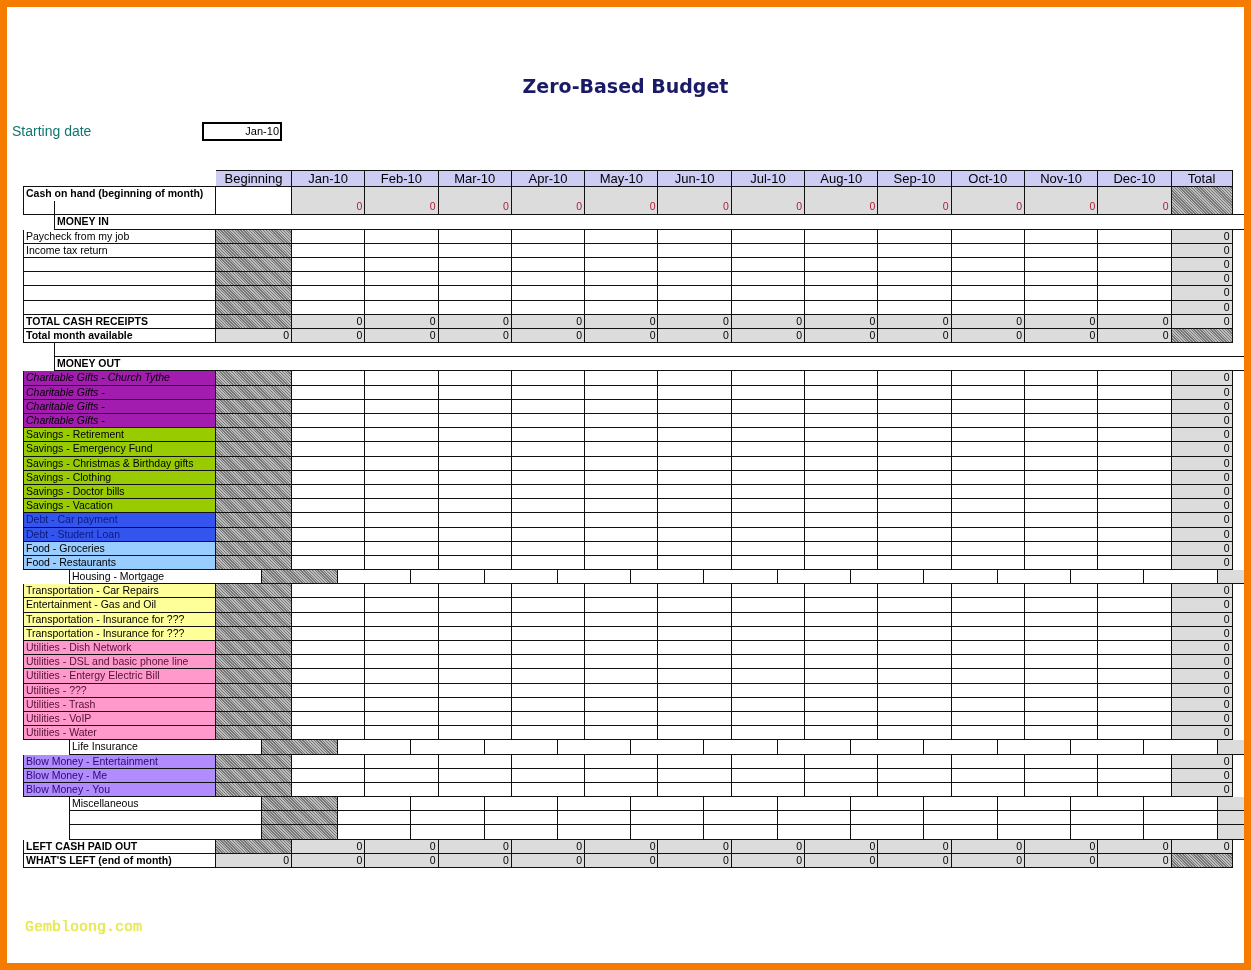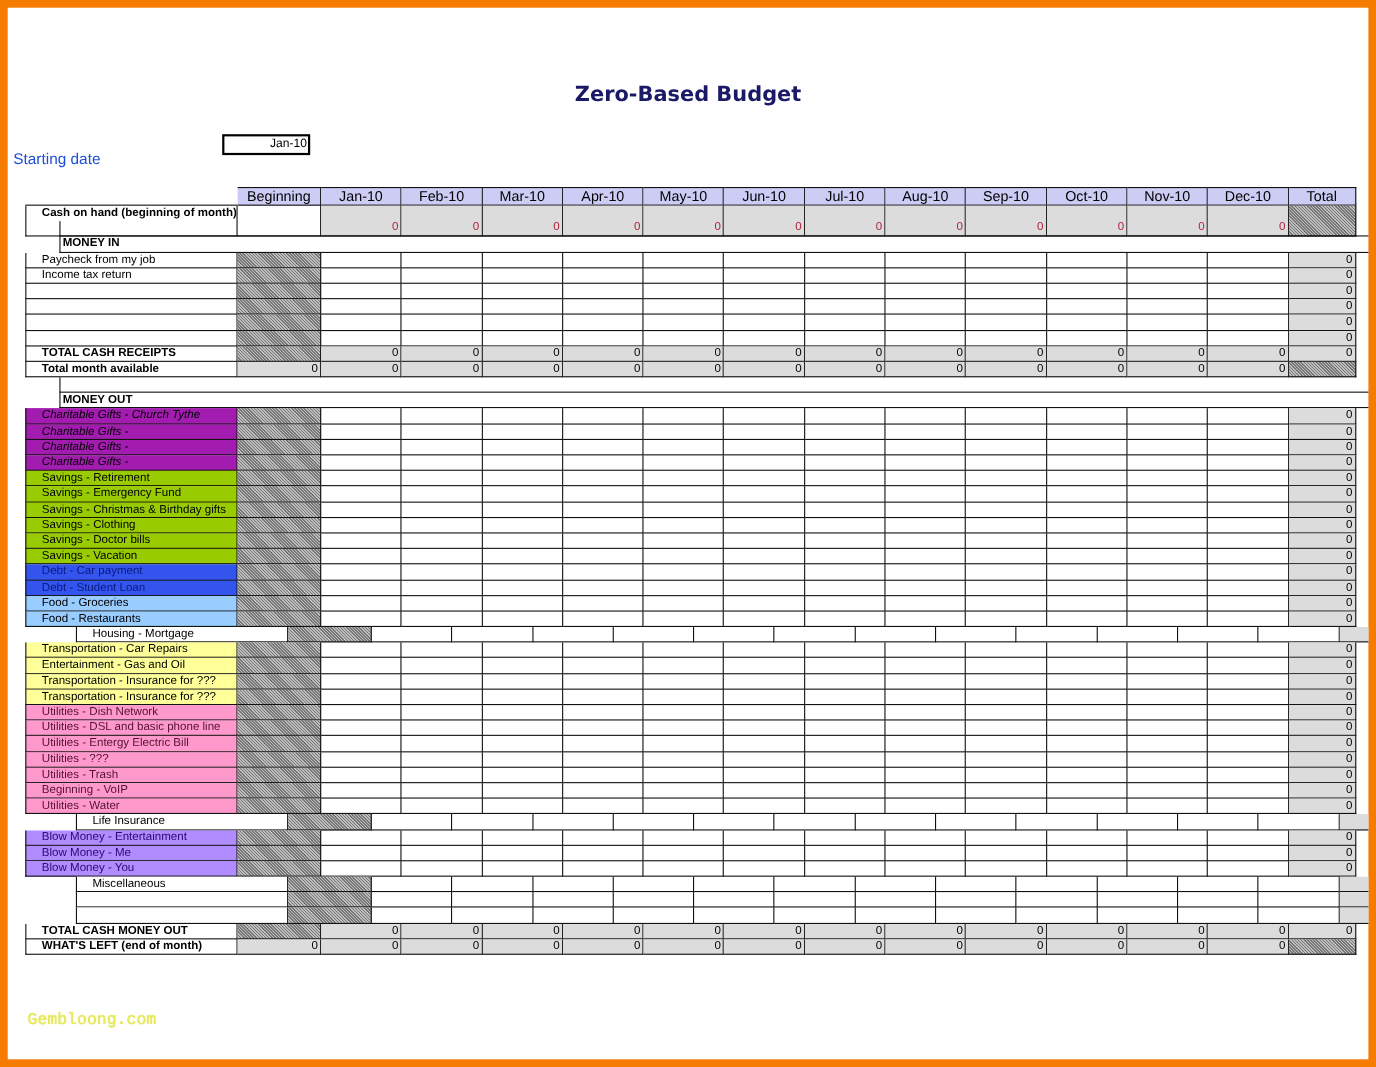--- a/index.html
+++ b/index.html
@@ -7,32 +7,32 @@
     width:1251px; height:970px; box-sizing:border-box;
     border-top:7px solid #f57c00; border-left:7px solid #f57c00;
     border-right:7px solid #f57c00; border-bottom:7px solid #f57c00;
     background:#fff; position:relative; overflow:hidden;
     font-family:"Liberation Sans", sans-serif; color:#000;
   }
   .title {
     position:absolute; left:0; right:0; top:68px; text-align:center;
     font-family:"DejaVu Sans", sans-serif; font-weight:bold; font-size:19px; color:#1a1a66;
   }
-  .start-label { position:absolute; left:5px; top:116px; font-size:14px; color:#1d4ed8;margin-top:13px; }
+  .start-label { position:absolute; left:5px; top:116px; font-size:14px; color:#0f766e; }
   .start-val {
     position:absolute; left:195px; top:115px; width:75px; height:15px;
     border:2px solid #000; font-size:11px; text-align:right; line-height:15px; padding-right:1px; box-sizing:content-box;
   }
   .grid { position:absolute; left:16px; top:163px; }
   .row { display:flex; height:14.2px; }
   .cell {
     box-sizing:border-box; border-right:1.5px solid #111; border-bottom:1.5px solid #111;
     font-size:10.5px; line-height:13px; white-space:nowrap; overflow:hidden;
   }
-  .c-label { width:193px; padding-left:14px; border-left:1.5px solid #111; }
+  .c-label { width:193px; padding-left:2px; border-left:1.5px solid #111; }
   .c-beg { width:76px; }
   .c-m { width:73.3px; text-align:right; padding-right:2px; }
   .c-tot { width:61px; text-align:right; padding-right:2px; }
   .hdr .cell { background:#ccccf5; font-size:13px; text-align:center; padding:0; line-height:16px; border-top:1.5px solid #111; }
   .hdr { height:17px; }
   .hdr .c-label { background:transparent; border:none; border-bottom:1.5px solid #111; }
   .hatch {
     background-color:#9a9a9a;
     background-image:repeating-linear-gradient(45deg, #777 0 1px, #bdbdbd 1px 2px);
   }
@@ -647,21 +647,21 @@
       <div class="cell c-m"></div>
       <div class="cell c-m"></div>
       <div class="cell c-m"></div>
       <div class="cell c-m"></div>
       <div class="cell c-m"></div>
       <div class="cell c-m"></div>
       <div class="cell c-m"></div>
       <div class="cell c-tot gray">0</div>
     </div>
     <div class="row ">
-      <div class="cell c-label pink">Beginning - VoIP</div>
+      <div class="cell c-label pink">Utilities - VoIP</div>
       <div class="cell c-beg hatch"></div>
       <div class="cell c-m"></div>
       <div class="cell c-m"></div>
       <div class="cell c-m"></div>
       <div class="cell c-m"></div>
       <div class="cell c-m"></div>
       <div class="cell c-m"></div>
       <div class="cell c-m"></div>
       <div class="cell c-m"></div>
       <div class="cell c-m"></div>
@@ -800,21 +800,21 @@
       <div class="cell c-m"></div>
       <div class="cell c-m"></div>
       <div class="cell c-m"></div>
       <div class="cell c-m"></div>
       <div class="cell c-m"></div>
       <div class="cell c-m"></div>
       <div class="cell c-m"></div>
       <div class="cell c-tot gray">0</div>
     </div>
     <div class="row ">
-      <div class="cell c-label bold">TOTAL CASH MONEY OUT</div>
+      <div class="cell c-label bold">LEFT CASH PAID OUT</div>
       <div class="cell c-beg hatch"></div>
       <div class="cell c-m gray">0</div>
       <div class="cell c-m gray">0</div>
       <div class="cell c-m gray">0</div>
       <div class="cell c-m gray">0</div>
       <div class="cell c-m gray">0</div>
       <div class="cell c-m gray">0</div>
       <div class="cell c-m gray">0</div>
       <div class="cell c-m gray">0</div>
       <div class="cell c-m gray">0</div>

